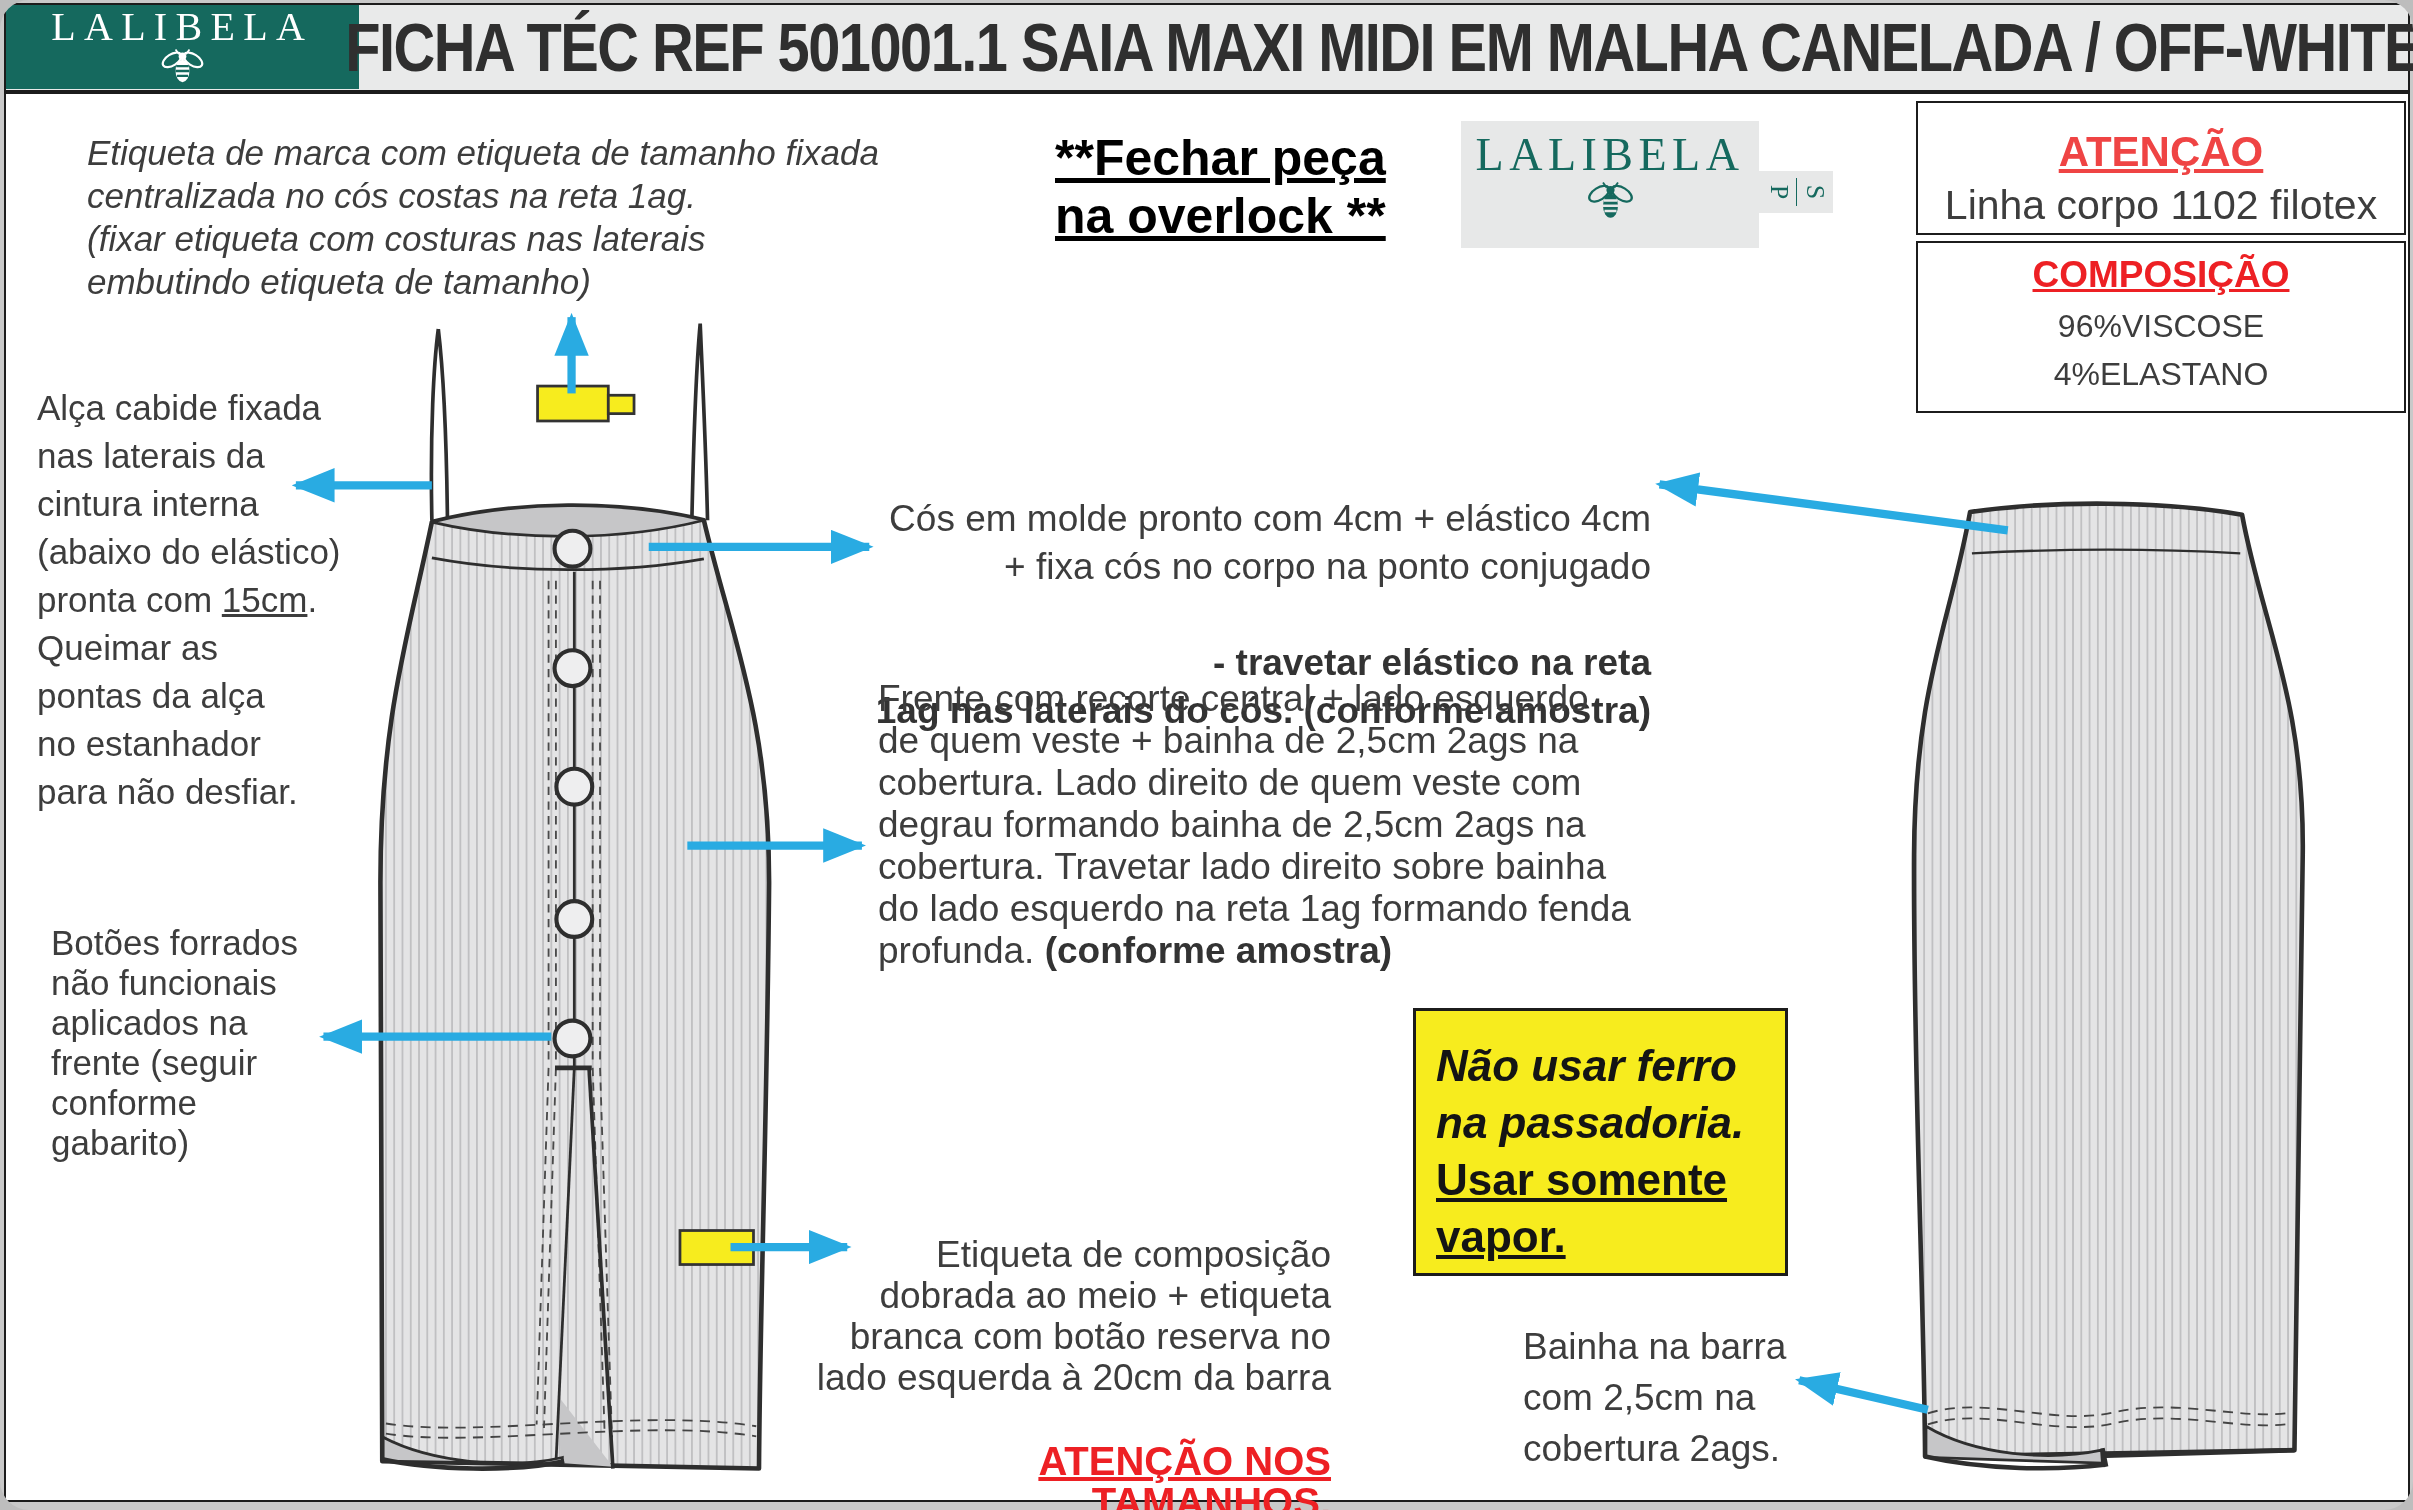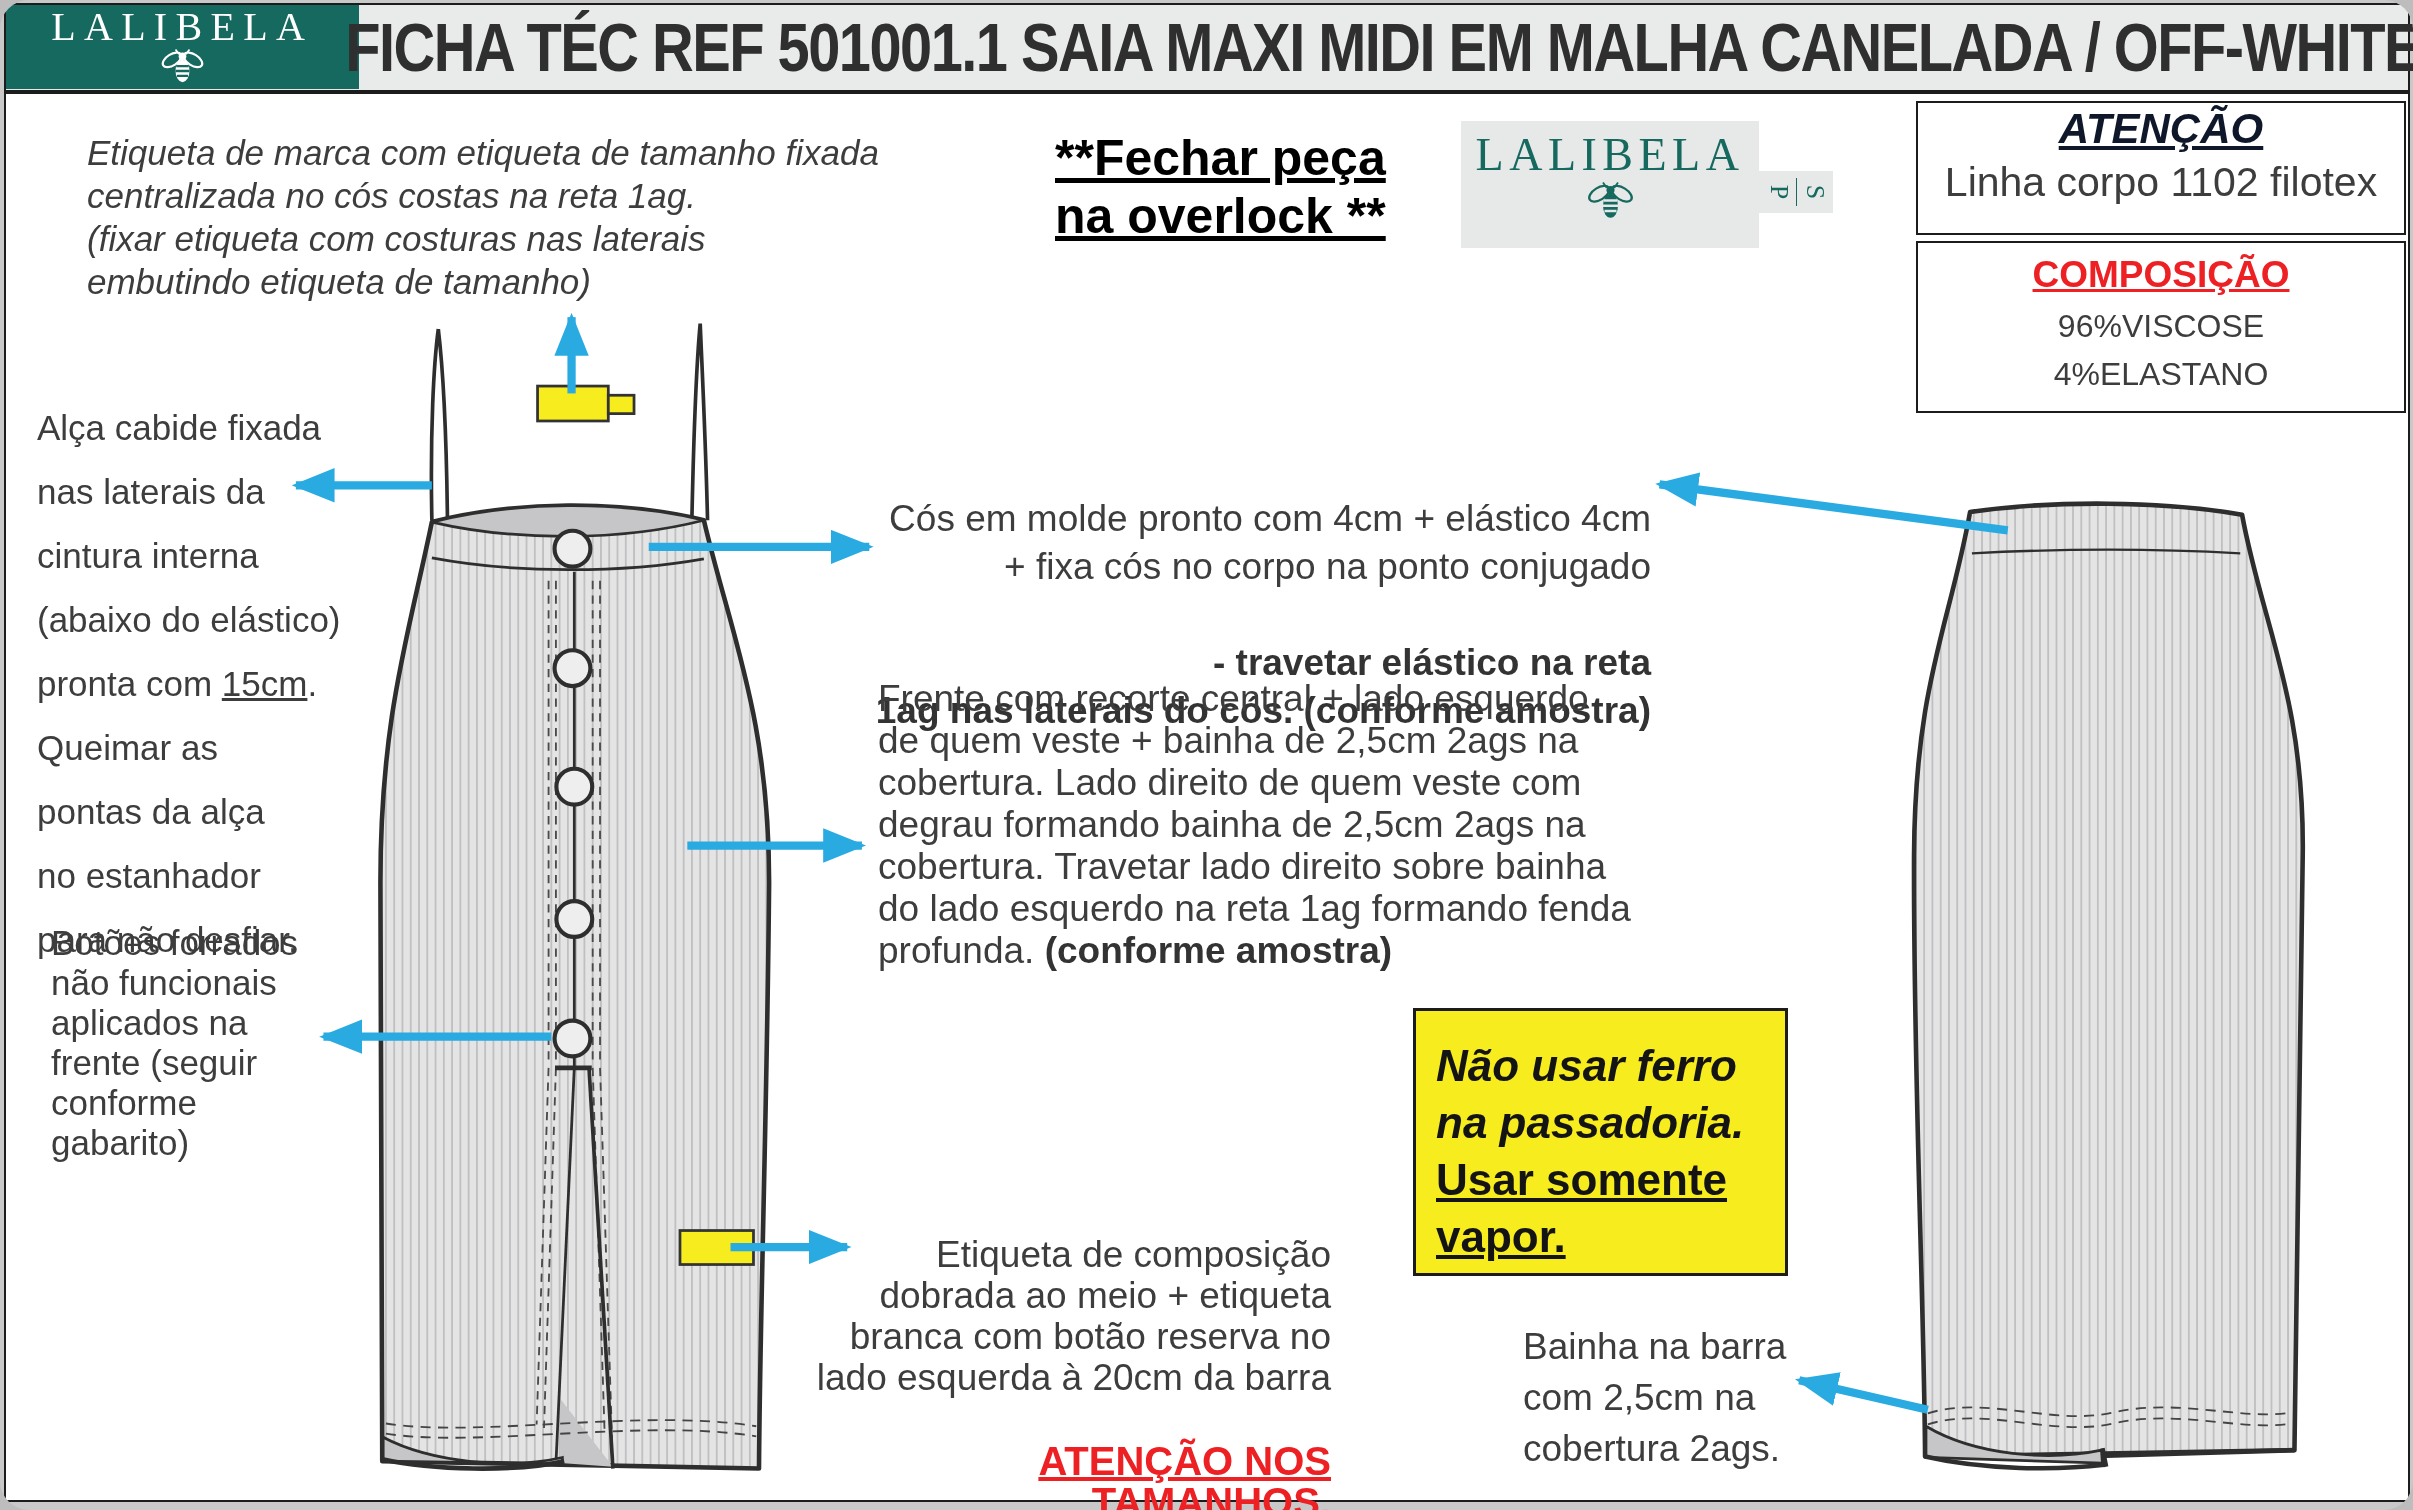--- a/index.html
+++ b/index.html
@@ -19,26 +19,26 @@
   #n-fechar{left:1055px;top:129px;width:386px;font-size:50px;line-height:58px;font-weight:bold;
             text-decoration:underline;color:#000000;}
   #brand-label{position:absolute;left:1461px;top:121px;width:298px;height:127px;background:#e7e8e8;
                z-index:3;text-align:center;color:#15695e;}
   #brand-label .brand{font-family:"Liberation Serif",serif;font-size:46px;letter-spacing:5.5px;line-height:53px;margin-top:7.4px;}
   #size-tag{position:absolute;left:1759px;top:171px;width:74px;height:42px;background:#e7e8e8;z-index:3;
             display:flex;align-items:center;justify-content:center;color:#15695e;}
   #size-tag span{font-family:"Liberation Serif",serif;font-size:26px;transform:rotate(90deg);width:35px;text-align:center;}
   #size-tag .sep{border-left:1.8px solid #15695e;height:27.6px;width:0;transform:none;}
   #atencao-box{left:1916px;top:101px;width:490px;height:134px;text-align:center;}
-  #atencao-box .h{font-size:42px;font-weight:bold;color:#0f172a;text-decoration:underline;margin-top:2px;font-style:italic;}
+  #atencao-box .h{font-size:42px;font-weight:bold;color:#ef4444;text-decoration:underline;margin-top:25px;}
   #atencao-box .b{font-size:41px;color:#3d3d3d;margin-top:5.5px;white-space:pre-line;}
   #comp-box{left:1916px;top:241px;width:490px;height:172px;text-align:center;}
   #comp-box .h{font-size:37px;font-weight:bold;color:#ed2024;text-decoration:underline;margin-top:11px;}
   #comp-box .b{font-size:32px;color:#3d3d3d;line-height:48px;margin-top:5.5px;white-space:pre-line;}
-  #n-alca{left:37px;top:396px;width:368px;font-size:35px;line-height:64px;}
+  #n-alca{left:37px;top:384px;width:368px;font-size:35px;line-height:48px;}
   #n-cos{left:827px;top:447px;width:824px;font-size:37px;line-height:48px;text-align:right;}
   #n-cos .bold{font-weight:bold;color:#333333;}
   #n-frente{left:878px;top:678px;width:827px;font-size:37px;line-height:42px;}
   #n-frente b{color:#333333;}
   #n-botoes{left:51px;top:923px;width:312px;font-size:35px;line-height:40px;}
   #iron-box{left:1413px;top:1008px;width:375px;height:268px;background:#f7ec1e;border:3.7px solid #1c1c1c;
             padding:26px 20px;font-size:44px;font-weight:bold;line-height:57px;color:#141414;}
   #iron-box .it{font-style:italic;white-space:pre-line;}
   #iron-box .un{text-decoration:underline;white-space:pre-line;}
   #n-etiqueta{left:798px;top:1193px;width:533px;font-size:37px;line-height:41px;text-align:right;}

